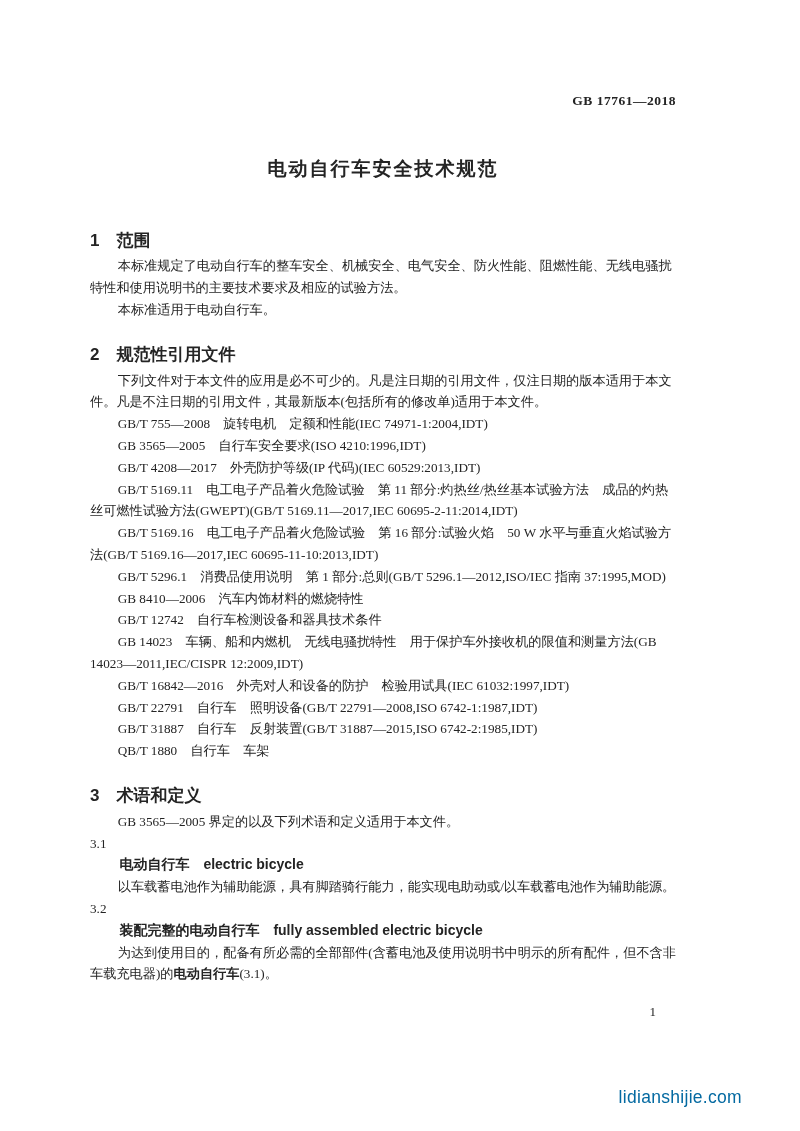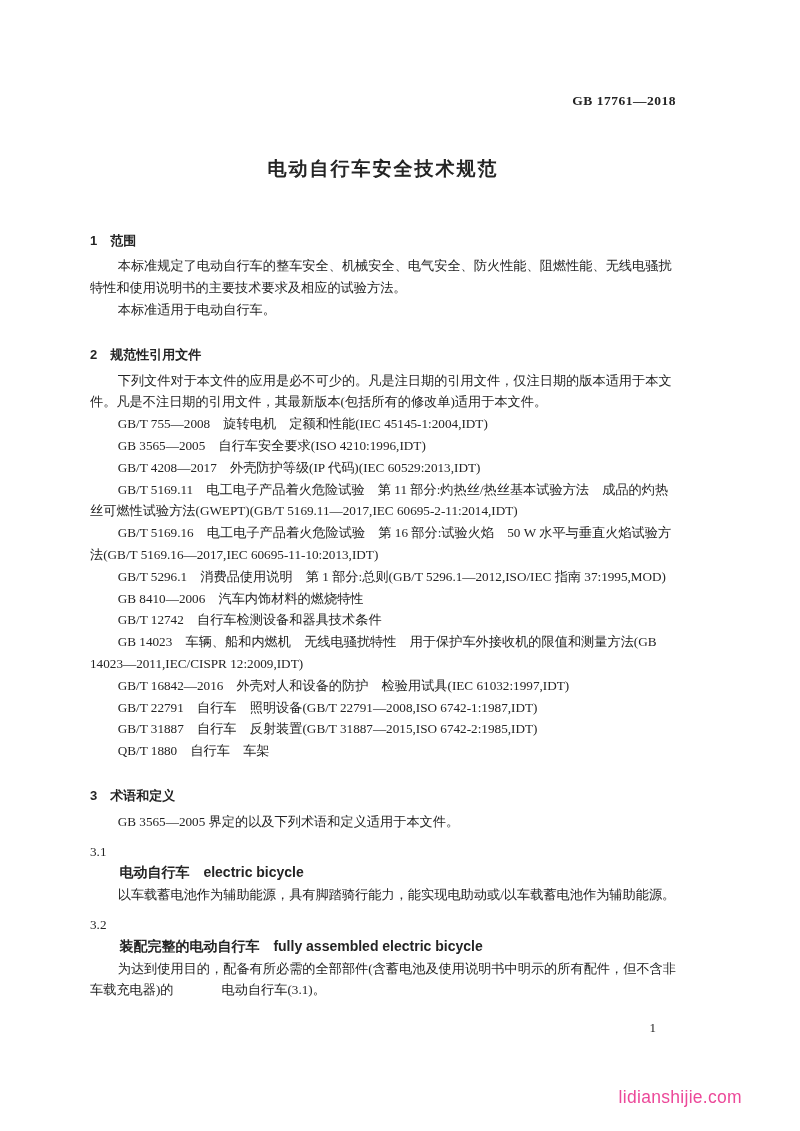--- a/index.html
+++ b/index.html
@@ -29,39 +29,39 @@
     text-align:center;
     font-size:19px;
     font-weight:bold;
     letter-spacing:2px;
     font-family:"Liberation Sans","DejaVu Sans",sans-serif;
   }
 
   .clause-heading {
     font-family:"Liberation Sans","DejaVu Sans",sans-serif;
     font-weight:bold;
-    font-size:13px;
+    font-size:17px;
     margin:0;
   }
   .mt-sect1 { margin-top:50px; }
   .mt-sect  { margin-top:23px; }
 
   p { margin:0; }
   .para { text-indent:2.1em; }
   .first-para { margin-top:4px; }
   .ref-item { text-indent:2.1em; }
 
-  .term-number { margin-top:8px; }
+  .term-number { margin-top:0; }
   .term-line {
     text-indent:2.1em;
     font-weight:bold;
     font-family:"Liberation Sans","DejaVu Sans",sans-serif;
     font-size:14px;
   }
-  .bold-inline { font-weight:normal; font-family:"Liberation Sans","DejaVu Sans",sans-serif;padding-left:48px; }
+  .bold-inline { font-weight:bold; font-family:"Liberation Sans","DejaVu Sans",sans-serif; }
 
   .page-number {
     margin-top:16px;
     text-align:right;
     padding-right:20px;
     font-size:13px;
   }
 
   .watermark {
     position:absolute;
@@ -81,21 +81,21 @@
 
     <h1 class="doc-title">电动自行车安全技术规范</h1>
 
     <h2 class="clause-heading mt-sect1">1　范围</h2>
     <p class="para first-para">本标准规定了电动自行车的整车安全、机械安全、电气安全、防火性能、阻燃性能、无线电骚扰特性和使用说明书的主要技术要求及相应的试验方法。</p>
     <p class="para">本标准适用于电动自行车。</p>
 
     <h2 class="clause-heading mt-sect">2　规范性引用文件</h2>
     <p class="para first-para">下列文件对于本文件的应用是必不可少的。凡是注日期的引用文件，仅注日期的版本适用于本文件。凡是不注日期的引用文件，其最新版本(包括所有的修改单)适用于本文件。</p>
     <div>
-      <p class="ref-item">GB/T 755—2008　旋转电机　定额和性能(IEC 45145-1:2004,IDT)</p>
+      <p class="ref-item">GB/T 755—2008　旋转电机　定额和性能(IEC 74971-1:2004,IDT)</p>
       <p class="ref-item">GB 3565—2005　自行车安全要求(ISO 4210:1996,IDT)</p>
       <p class="ref-item">GB/T 4208—2017　外壳防护等级(IP 代码)(IEC 60529:2013,IDT)</p>
       <p class="ref-item">GB/T 5169.11　电工电子产品着火危险试验　第 11 部分:灼热丝/热丝基本试验方法　成品的灼热丝可燃性试验方法(GWEPT)(GB/T 5169.11—2017,IEC 60695-2-11:2014,IDT)</p>
       <p class="ref-item">GB/T 5169.16　电工电子产品着火危险试验　第 16 部分:试验火焰　50 W 水平与垂直火焰试验方法(GB/T 5169.16—2017,IEC 60695-11-10:2013,IDT)</p>
       <p class="ref-item">GB/T 5296.1　消费品使用说明　第 1 部分:总则(GB/T 5296.1—2012,ISO/IEC 指南 37:1995,MOD)</p>
       <p class="ref-item">GB 8410—2006　汽车内饰材料的燃烧特性</p>
       <p class="ref-item">GB/T 12742　自行车检测设备和器具技术条件</p>
       <p class="ref-item">GB 14023　车辆、船和内燃机　无线电骚扰特性　用于保护车外接收机的限值和测量方法(GB 14023—2011,IEC/CISPR 12:2009,IDT)</p>
       <p class="ref-item">GB/T 16842—2016　外壳对人和设备的防护　检验用试具(IEC 61032:1997,IDT)</p>
       <p class="ref-item">GB/T 22791　自行车　照明设备(GB/T 22791—2008,ISO 6742-1:1987,IDT)</p>
@@ -110,14 +110,14 @@
     <p class="term-line">电动自行车　electric bicycle</p>
     <p class="para">以车载蓄电池作为辅助能源，具有脚踏骑行能力，能实现电助动或/以车载蓄电池作为辅助能源。</p>
 
     <p class="term-number">3.2</p>
     <p class="term-line">装配完整的电动自行车　fully assembled electric bicycle</p>
     <p class="para"><span>为达到使用目的，配备有所必需的全部部件(含蓄电池及使用说明书中明示的所有配件，但不含非车载充电器)的</span><span class="bold-inline">电动自行车</span><span>(3.1)。</span></p>
 
     <div class="page-number">1</div>
   </div>
 
-  <div class="watermark" style="color: #ec4899; margin-left: 37px;">lidianshijie.com</div>
+  <div class="watermark" style="color: #0369a1; margin-left: 37px;">lidianshijie.com</div>
 </div>
 
 </body></html>

